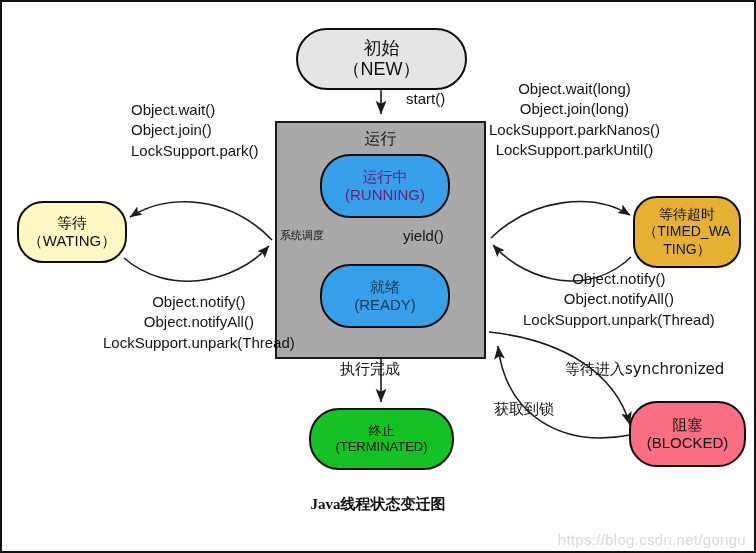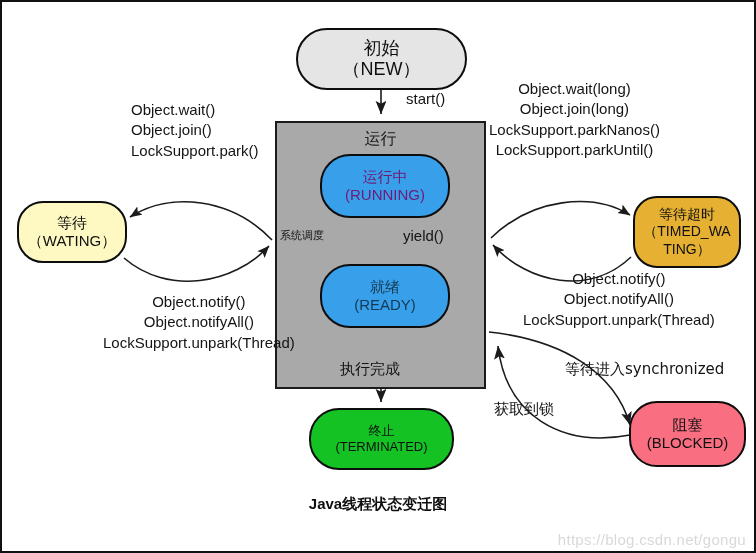--- a/index.html
+++ b/index.html
@@ -28,21 +28,21 @@
     pointer-events: none;
   }
   svg.layer.edges { z-index: 1; }
 
   
   .runbox {
     position: absolute;
     left: 273px;
     top: 119px;
     width: 211px;
-    height: 268px;
+    height: 238px;
     background: #a9a9a9;
     border: 2px solid #1a1a1a;
     box-sizing: border-box;
     z-index: 2;
   }
   .runbox-title {
     position: absolute;
     top: 6px;
     left: 0;
     width: 100%;
@@ -123,21 +123,21 @@
 
   
   .caption {
     position: absolute;
     left: 0; top: 493px; width: 100%;
     text-align: center;
     font-size: 15px;
     font-weight: bold;
     color: #0f0f0f;
     z-index: 4;
-    font-family: Liberation Sans, sans-serif;
+    font-family: Liberation Serif, serif;
   }
   .watermark {
     position: absolute;
     right: 8px;
     bottom: 4px;
     z-index: 5;
     text-align: right;
     line-height: 1.0;
     pointer-events: none;
   }

